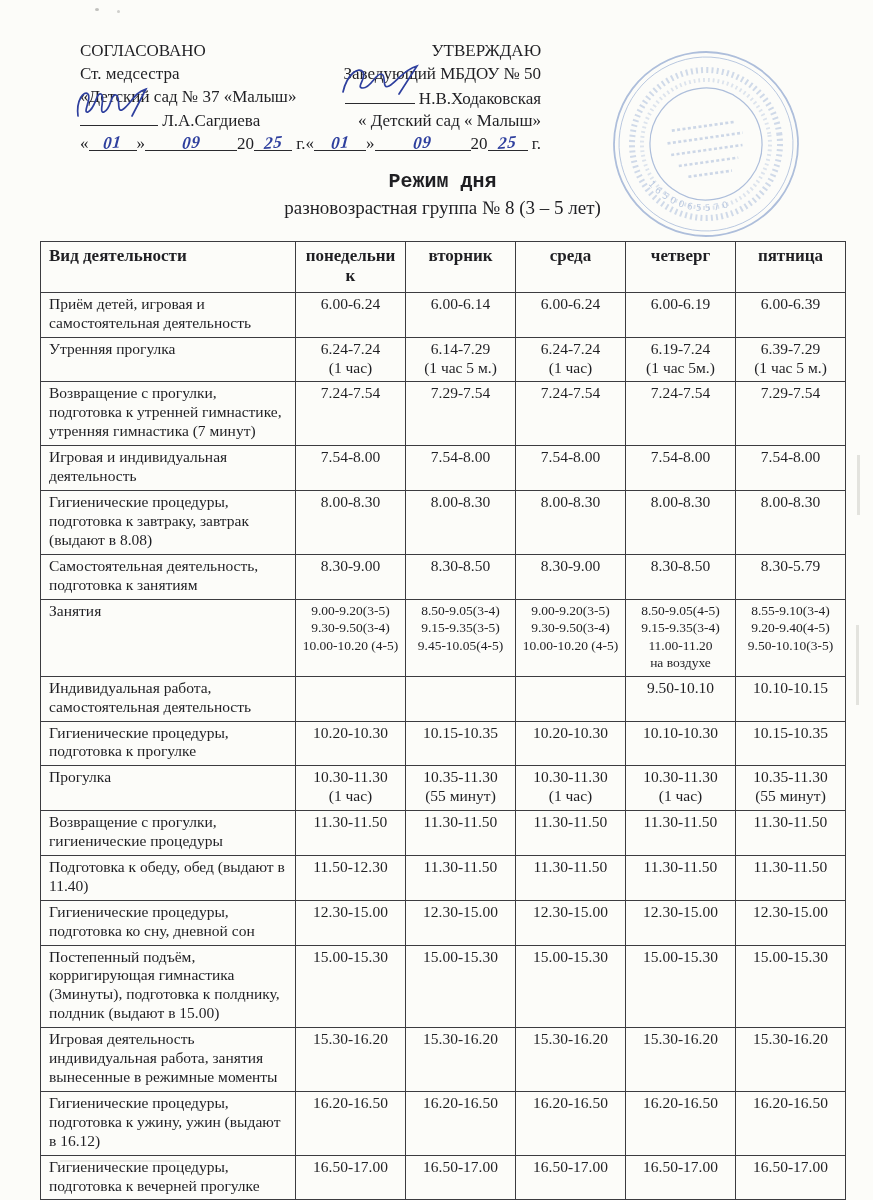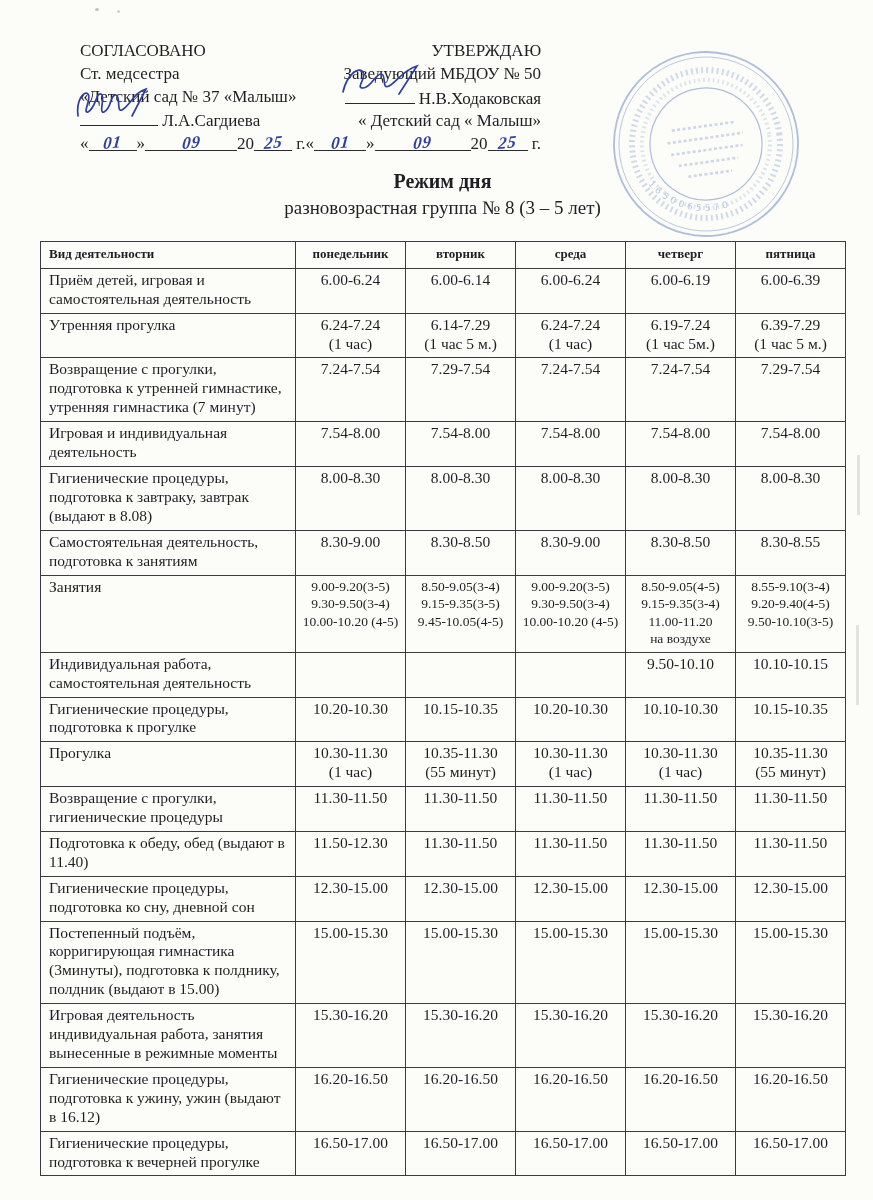--- a/index.html
+++ b/index.html
@@ -42,37 +42,37 @@
   
   .stamp{
     position:absolute;left:608px;top:46px;width:196px;height:196px;
     z-index:1;opacity:0.55;mix-blend-mode:multiply;
     transform:rotate(-8deg);
   }
   
   .title-block{
     text-align:center;margin-top:14px;position:relative;z-index:2;
   }
-  .title-line1{font-size:20px;font-weight:bold;}
+  .title-line1{font-size:20px;font-weight:bold;font-family:Liberation Mono, monospace;}
   .title-line2{font-size:19px;font-weight:normal;margin-top:4px;}
   
   table.schedule{
     border-collapse:collapse;table-layout:fixed;
     width:805px;margin-top:22px;
     position:relative;z-index:2;
     background:transparent;
   }
   .schedule col.c-act{width:255px;}
   .schedule col.c-day{width:110px;}
   .schedule th,.schedule td{
     border:1.6px solid #3c3c40;
     vertical-align:top;
   }
   .schedule th{
-    font-size:13px;font-weight:bold;
+    font-size:17px;font-weight:bold;
     padding:4px 6px 6px 6px;
     text-align:center;
     word-break:break-all;
   }
   .schedule th.col-activity{text-align:left;word-break:normal;padding-left:8px;}
   .schedule td.activity{
     font-size:15.5px;line-height:1.22;
     padding:2px 6px 4px 8px;
   }
   .schedule td.day{
@@ -229,21 +229,21 @@
           <td class="day">8.00-8.30</td>
           <td class="day">8.00-8.30</td>
           <td class="day">8.00-8.30</td>
         </tr>
         <tr>
           <td class="activity">Самостоятельная деятельность, подготовка к занятиям</td>
           <td class="day">8.30-9.00</td>
           <td class="day">8.30-8.50</td>
           <td class="day">8.30-9.00</td>
           <td class="day">8.30-8.50</td>
-          <td class="day">8.30-8.55</td>
+          <td class="day">8.30-5.79</td>
         </tr>
         <tr>
           <td class="activity">Занятия</td>
           <td class="day">9.00-9.20(3-5)
 9.30-9.50(3-4)
 10.00-10.20 (4-5)</td>
           <td class="day">8.50-9.05(3-4)
 9.15-9.35(3-5)
 9.45-10.05(4-5)</td>
           <td class="day">9.00-9.20(3-5)

